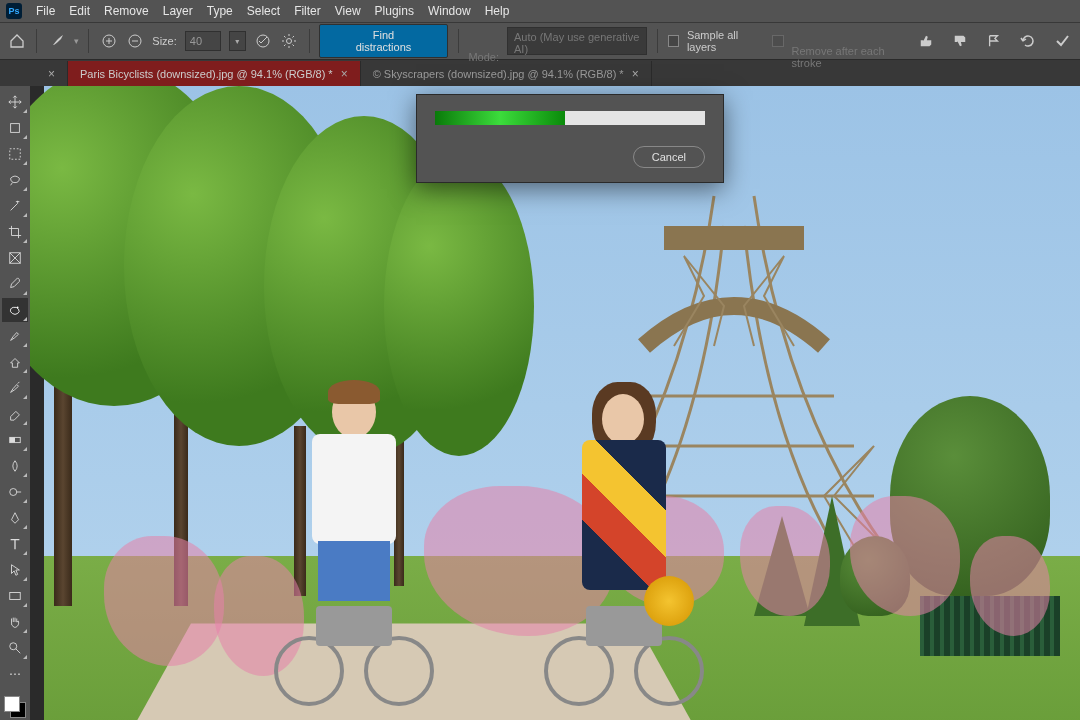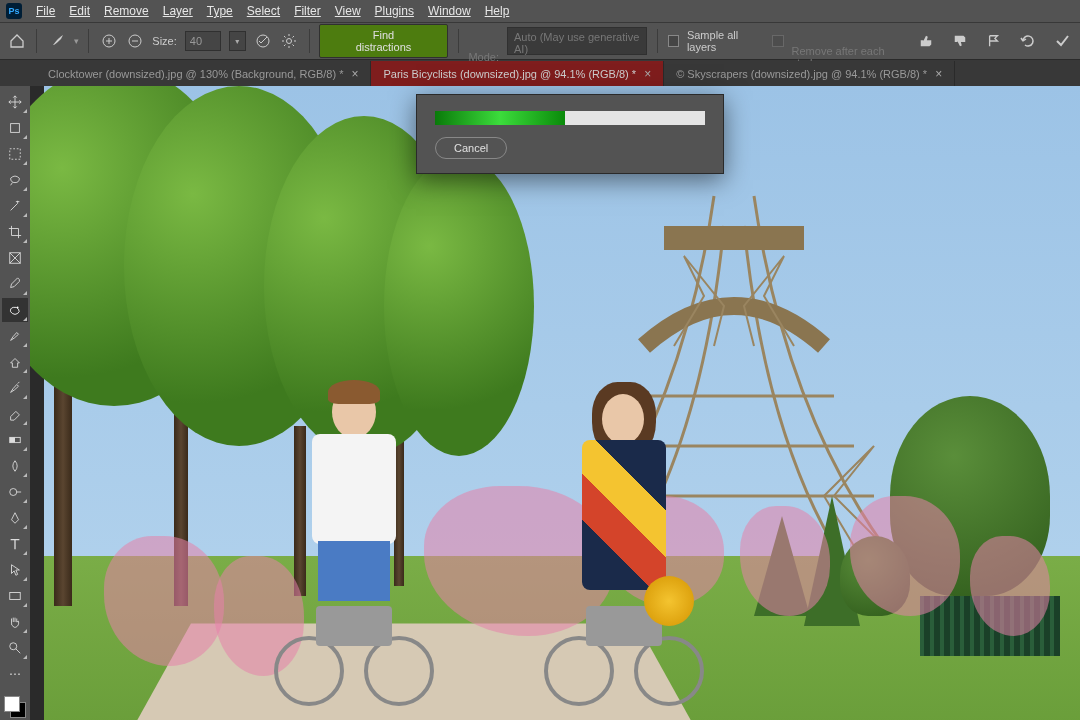--- a/index.html
+++ b/index.html
@@ -1,29 +1,29 @@
 <!DOCTYPE html>
 <html><head>
 <meta charset="utf-8">
 <style>
   * { box-sizing: border-box; margin: 0; padding: 0; font-family: -apple-system, "Segoe UI", Arial, sans-serif; }
   body { width: 1080px; height: 720px; background: #535353; overflow: hidden; position: relative; color: #ddd; }
   
   
   .menu-bar { height: 22px; background: #535353; display: flex; align-items: center; padding: 0 6px; gap: 14px; font-size: 12px; color: #e6e6e6; }
   .ps-logo { width: 16px; height: 16px; background: #001e36; border-radius: 3px; display:flex; align-items:center; justify-content:center; color:#31a8ff; font-size:9px; font-weight:bold; }
-  .menu-item { cursor: default; text-decoration: underline; }
+  .menu-item { cursor: default; }
   
   
   .options-bar { height: 38px; background: #535353; border-top:1px solid #383838; border-bottom:1px solid #2a2a2a; display:flex; align-items:center; padding:0 8px; gap:8px; font-size:11px; color:#ccc; }
   .opt-icon { width:20px; height:20px; display:flex; align-items:center; justify-content:center; }
   .opt-sep { width:1px; height:24px; background:#3c3c3c; margin:0 2px; }
   .size-field { width:36px; height:20px; background:#454545; border:1px solid #303030; color:#999; font-size:11px; padding:0 4px; }
   .size-drop { width:18px; height:20px; background:#454545; border:1px solid #303030; display:flex; align-items:center; justify-content:center; }
-  .find-btn { background:#4d7c0f; border:1px solid #303030; color:#e0e0e0; font-size:11px; padding:4px 26px; border-radius:2px; }
+  .find-btn { background:#0369a1; border:1px solid #303030; color:#e0e0e0; font-size:11px; padding:4px 26px; border-radius:2px; }
   .mode-drop { background:#3a3a3a; border:1px solid #303030; color:#777; font-size:11px; padding:3px 6px; width:150px; height:28px; }
   .opt-label-dim { color:#777;margin-top:32px; }
   .chk { width:12px; height:12px; border:1px solid #888; background:#454545; }
   .right-opts { margin-left:auto; display:flex; align-items:center; gap:14px; }
   
   
   .tab-row { display:flex; align-items:flex-end; height:26px; background:#383838; padding-left:36px; }
   .doc-tab { height:25px; padding:0 12px; display:flex; align-items:center; gap:8px; font-size:11px; color:#ccc; background:#7f1d1d; border-right:1px solid #2a2a2a; }
   .doc-tab.inactive { color:#999; background:#383838; }
   .tab-close { font-size:12px; color:#aaa; }
@@ -66,21 +66,21 @@
   .head { border-radius:50%; background:#e8c5a8; }
   .torso { border-radius:8px; }
   .wheel { border:4px solid #888; border-radius:50%; position:absolute; }
   .basket { background:#999; border-radius:4px; }
   
   
   .dialog { position:absolute; left:416px; top:94px; width:308px; background:#535353; border:1px solid #2a2a2a; box-shadow:0 6px 24px rgba(0,0,0,0.5); padding:16px 18px 14px; }
   .dialog-title { font-size:12px; font-weight:bold; color:#e8e8e8; margin-bottom:12px; }
   .progress-track { width:100%; height:14px; background:#e4e4e4; }
   .progress-fill { height:100%; width:48%; background: linear-gradient(90deg, #0a7a0a, #3cdc3c 50%, #0a8a0a); }
-  .dialog-actions { display:flex; justify-content:flex-start; margin-top:12px; }
+  .dialog-actions { display:flex; justify-content:flex-end; margin-top:21px; }
   .cancel-btn { background:#535353; border:1px solid #888; color:#e0e0e0; font-size:11px; padding:4px 18px; border-radius:12px; }
 </style>
 </head>
 <body>
 
 <div class="menu-bar">
   <div class="ps-logo">Ps</div>
   <span class="menu-item">File</span>
   <span class="menu-item">Edit</span>
   <span class="menu-item">Remove</span>
@@ -171,21 +171,20 @@
     <div class="opt-icon">
         <svg width="16" height="16" viewBox="0 0 16 16">
           <path d="M3 8 L7 12 L14 3" fill="none" stroke="#ccc" stroke-width="2"></path>
         </svg>
       </div>
   </div>
 </div>
 
 <div class="tab-row">
   <div class="doc-tab inactive">
-    <span>Clocktower (downsized).jpg @ 130% (Background, RGB/8) *</span>
     <span class="tab-close">×</span>
   </div>
   <div class="doc-tab">
     <span>Paris Bicyclists (downsized).jpg @ 94.1% (RGB/8) *</span>
     <span class="tab-close">×</span>
   </div>
   <div class="doc-tab inactive">
     <span>© Skyscrapers (downsized).jpg @ 94.1% (RGB/8) *</span>
     <span class="tab-close">×</span>
   </div>

